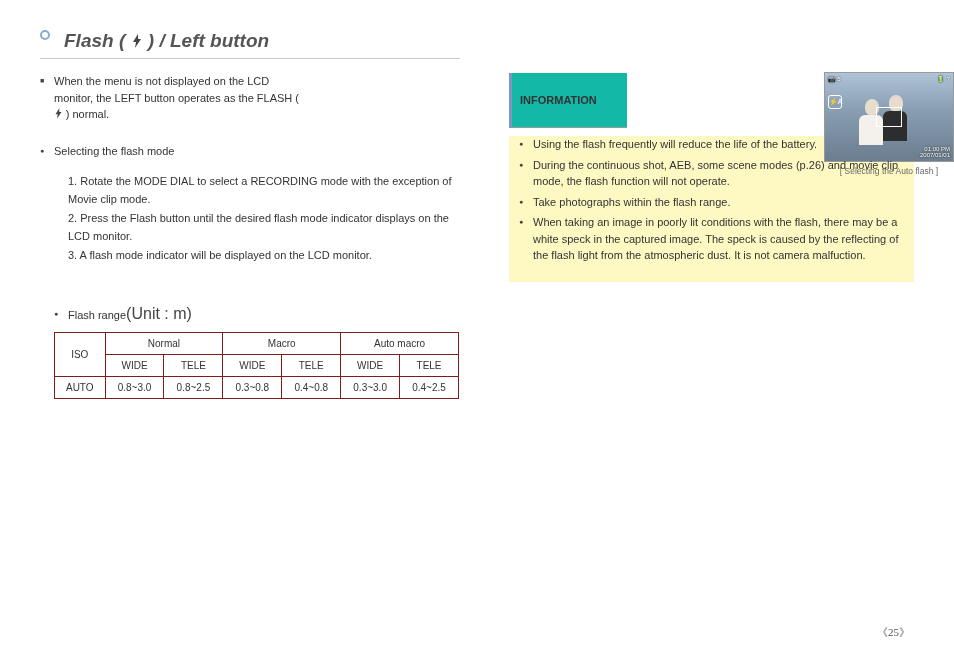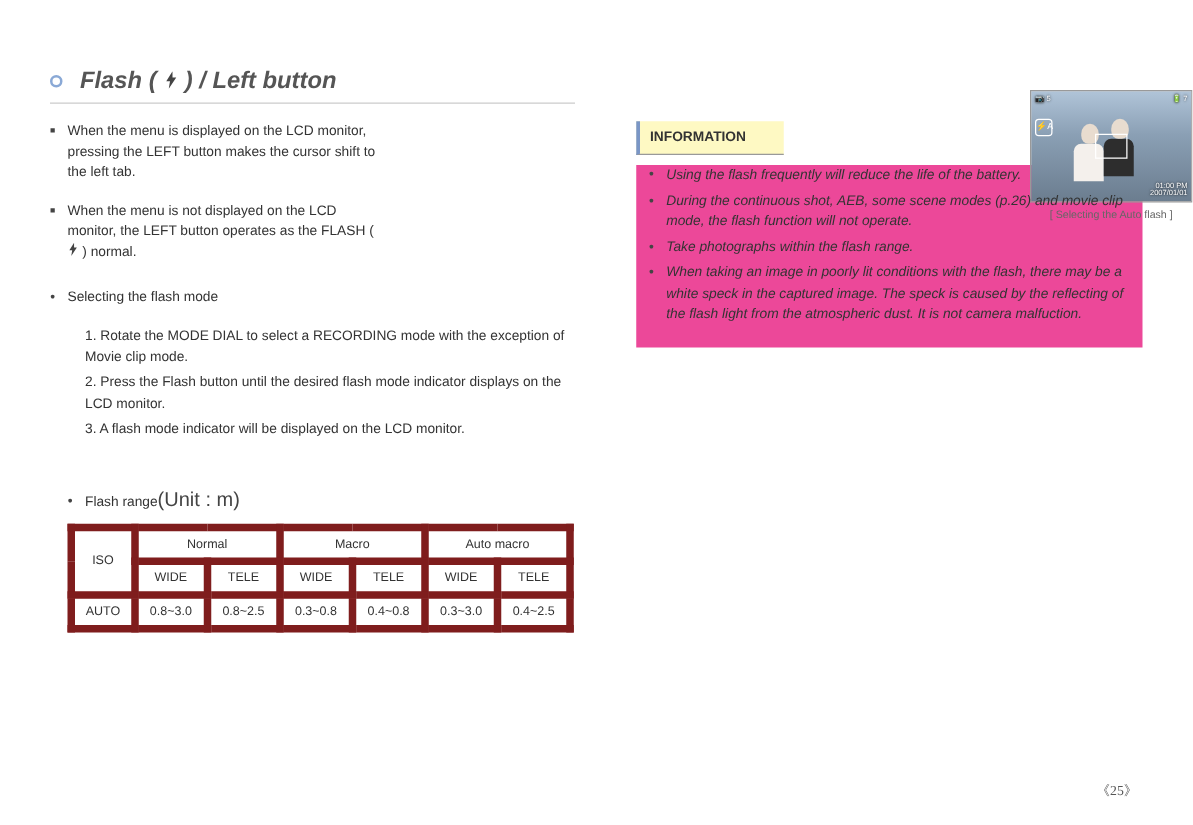--- a/index.html
+++ b/index.html
@@ -8,26 +8,25 @@
     height: 660px;
     background: #fff;
     font-family: Arial, Helvetica, sans-serif;
     font-size: 11px;
     color: #333;
     position: relative;
     padding: 30px 40px;
   }
   .title-bar {
     display: flex;
-    align-items: center;
+    align-items: flex-start;
     border-bottom: 1px solid #ccc;
     padding-bottom: 6px;
     margin-bottom: 14px;
     width: 420px;
-    margin-top: 24px;
   }
   .title-dot {
     width: 10px; height: 10px; border-radius: 50%;
     border: 2px solid #8aa9d6; margin-right: 14px;
   }
   .title-text {
     font-size: 19px;
     font-weight: bold;
     color: #555;
     font-style: italic;
@@ -141,42 +140,41 @@
   .flash-range-row .round-bullet::before { top: 2px; }
   .unit { font-size: 16px; color: #444; }
   table.flash-table {
     border-collapse: collapse;
     width: 405px;
     margin-top: 8px;
     margin-left: 14px;
     font-size: 10px;
   }
   table.flash-table th, table.flash-table td {
-    border: 6px solid #7f1d1d;
+    border: 1px solid #7f1d1d;
     padding: 5px 4px;
     text-align: center;
     font-weight: normal;
   }
   .info-header {
-    background: #fef9c3;
+    background: #14b8a6;
     border-left: 3px solid #7a96c6;
     border-bottom: 1px solid #999;
-    padding: 7px 8px;
+    padding: 21px 8px;
     display: inline-block;
     font-weight: bold;
     font-size: 11px;
     color: #333;
     margin-bottom: 10px;
     width: 118px;
   }
   .info-box {
-    background: #ec4899;
+    background: #fef9c3;
     padding: 0px 10px 14px 10px;
     margin-top: -2px;
-    font-style: italic;
   }
   .info-list .para { margin-bottom: 4px; }
   .page-num {
     position: absolute;
     bottom: 20px;
     right: 44px;
     font-size: 11px;
     color: #555;
     font-family: Liberation Serif, serif;
   }
@@ -214,23 +212,20 @@
     <div class="photo-overlay ov-br">
       <div>01:00 PM</div>
       <div>2007/01/01</div>
     </div>
   </div>
   <div class="photo-caption">[ Selecting the Auto flash ]</div>
 </div>
 
 <div class="columns">
   <div class="col-left">
-    <div class="block">
-      <div class="para square-bullet left-narrow">When the menu is displayed on the LCD monitor, pressing the LEFT button makes the cursor shift to the left tab.</div>
-    </div>
     <div class="block">
       <div class="para square-bullet left-narrow">
         <span>When the menu is not displayed on the LCD monitor, the LEFT button operates as the FLASH (</span>
         <span class="mini-flash">
           <svg viewBox="0 0 12 14" width="9" height="11">
               <polygon points="7,0 2,8 5,8 4,14 10,5 7,5" fill="#444"></polygon>
             </svg>
         </span>
         <span>) normal.</span>
       </div>

